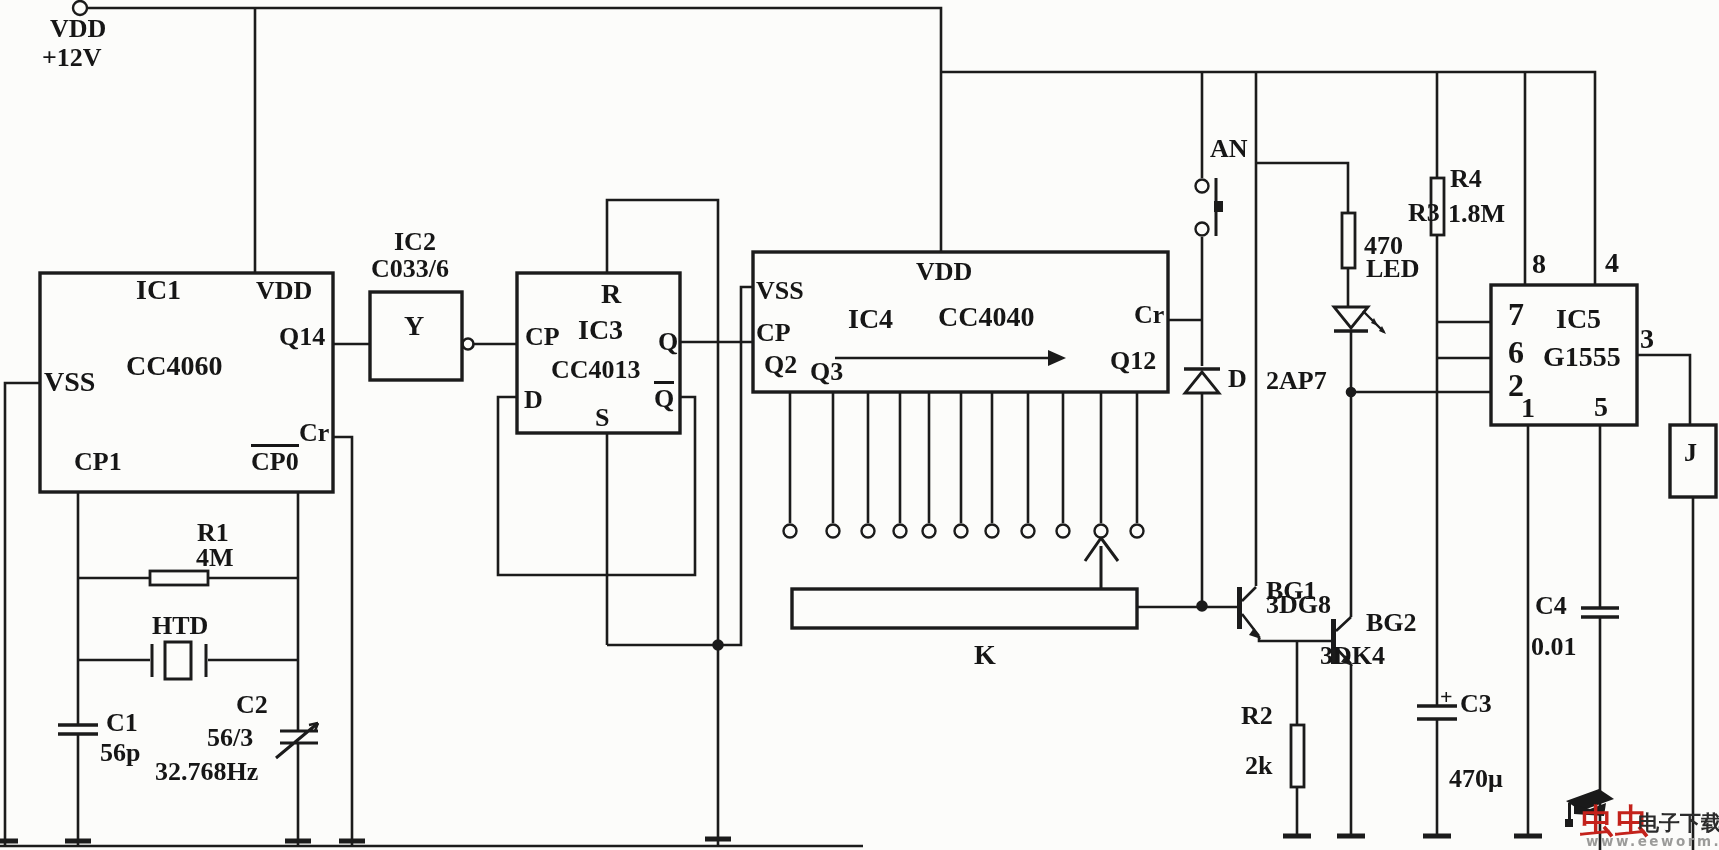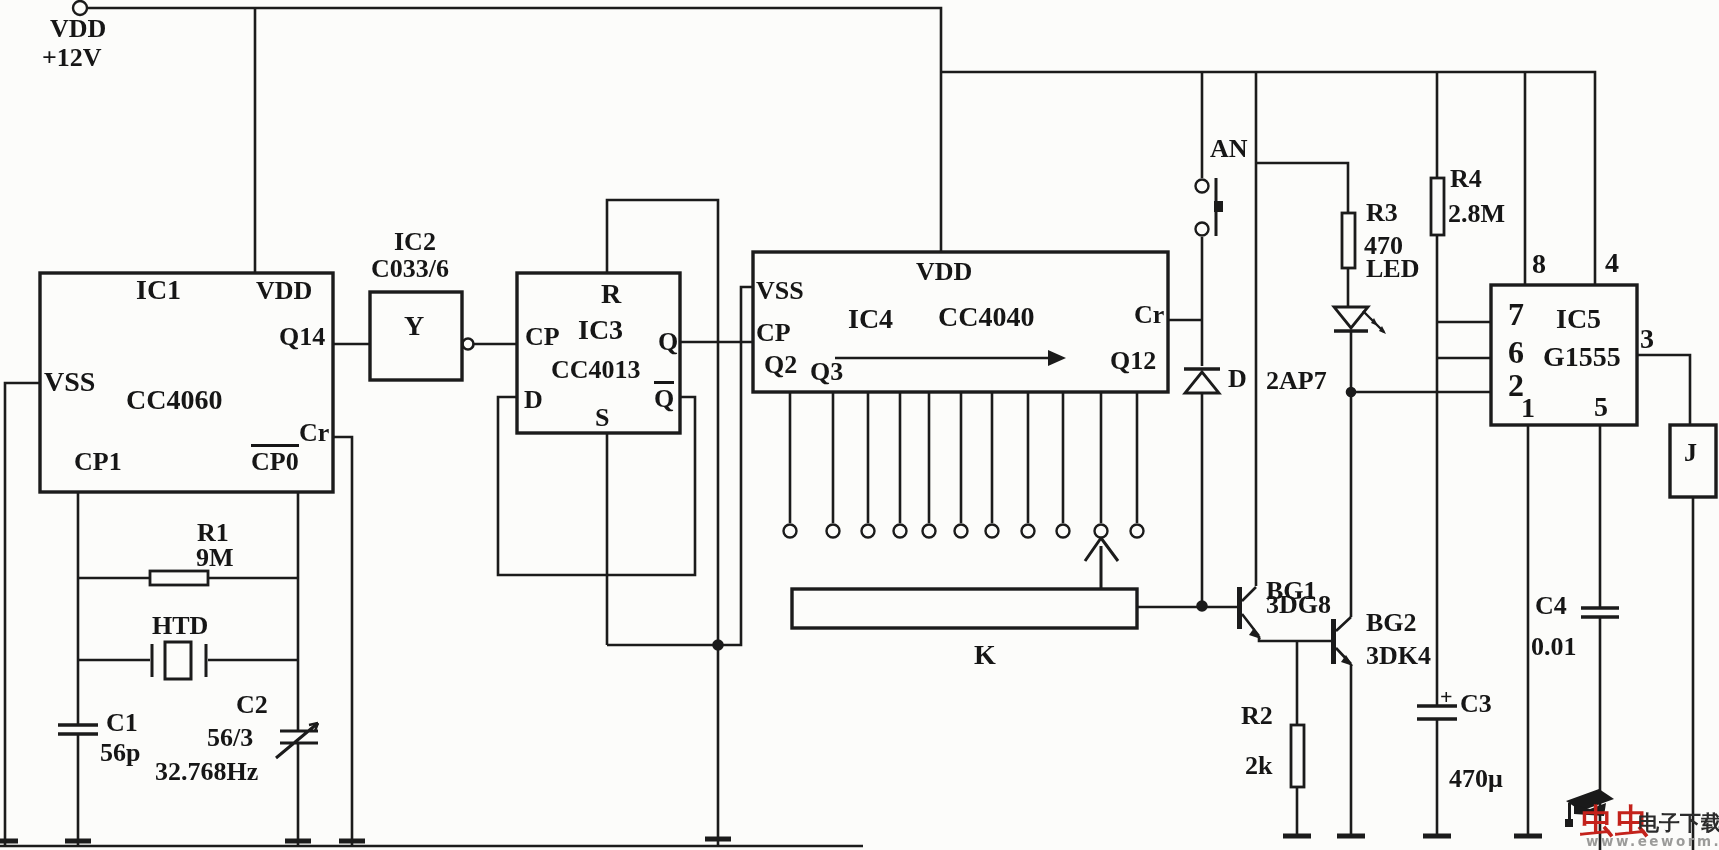--- a/index.html
+++ b/index.html
@@ -175,21 +175,21 @@
   </g>
 </svg>
 
 <div class="lb" style="left:50px;top:16px">VDD</div>
 <div class="lb" style="left:42px;top:45px">+12V</div>
 
 <div class="lb s28" style="left:136px;top:276px">IC1</div>
 <div class="lb" style="left:256px;top:278px">VDD</div>
 <div class="lb" style="left:279px;top:324px">Q14</div>
 <div class="lb s28" style="left:44px;top:368px">VSS</div>
-<div class="lb s28" style="left:126px;top:386px">CC4060</div>
+<div class="lb s28" style="left:126px;top:352px">CC4060</div>
 <div class="lb" style="left:299px;top:420px">Cr</div>
 <div class="lb ovl" style="left:251px;top:444px">CP0</div>
 <div class="lb" style="left:74px;top:449px">CP1</div>
 
 <div class="lb" style="left:394px;top:229px">IC2</div>
 <div class="lb" style="left:371px;top:256px">C033/6</div>
 <div class="lb s28" style="left:404px;top:312px">Y</div>
 
 <div class="lb s28" style="left:601px;top:280px">R</div>
 <div class="lb" style="left:525px;top:324px">CP</div>
@@ -204,33 +204,33 @@
 <div class="lb" style="left:756px;top:320px">CP</div>
 <div class="lb s28" style="left:848px;top:305px">IC4</div>
 <div class="lb s28" style="left:938px;top:303px">CC4040</div>
 <div class="lb" style="left:916px;top:259px">VDD</div>
 <div class="lb" style="left:1134px;top:302px">Cr</div>
 <div class="lb" style="left:764px;top:352px">Q2</div>
 <div class="lb" style="left:810px;top:359px">Q3</div>
 <div class="lb" style="left:1110px;top:348px">Q12</div>
 
 <div class="lb" style="left:1210px;top:136px">AN</div>
-<div class="lb" style="left:1366px;top:200px">R3</div>
+<div class="lb" style="left:1408px;top:200px">R3</div>
 <div class="lb" style="left:1364px;top:233px">470</div>
 <div class="lb" style="left:1366px;top:256px">LED</div>
 <div class="lb" style="left:1450px;top:166px">R4</div>
-<div class="lb" style="left:1448px;top:201px">2.8M</div>
+<div class="lb" style="left:1448px;top:201px">1.8M</div>
 
 <div class="lb" style="left:1228px;top:366px">D</div>
 <div class="lb" style="left:1266px;top:368px">2AP7</div>
 
 <div class="lb" style="left:1266px;top:578px">BG1</div>
 <div class="lb" style="left:1266px;top:592px">3DG8</div>
 <div class="lb" style="left:1366px;top:610px">BG2</div>
-<div class="lb" style="left:1366px;top:643px">3DK4</div>
+<div class="lb" style="left:1320px;top:643px">3DK4</div>
 
 <div class="lb" style="left:1241px;top:703px">R2</div>
 <div class="lb" style="left:1245px;top:753px">2k</div>
 
 <div class="lb s22" style="left:1440px;top:686px">+</div>
 <div class="lb" style="left:1460px;top:691px">C3</div>
 <div class="lb" style="left:1449px;top:766px">470μ</div>
 
 <div class="lb" style="left:1535px;top:593px">C4</div>
 <div class="lb" style="left:1531px;top:634px">0.01</div>
@@ -244,21 +244,21 @@
 <div class="lb s32" style="left:1508px;top:369px">2</div>
 <div class="lb s28" style="left:1521px;top:394px">1</div>
 <div class="lb s28" style="left:1594px;top:393px">5</div>
 <div class="lb s28" style="left:1640px;top:325px">3</div>
 
 <div class="lb s28" style="left:974px;top:641px">K</div>
 <div class="lb" style="left:1684px;top:440px">J</div>
 
 <div class="lb" style="left:152px;top:613px">HTD</div>
 <div class="lb" style="left:197px;top:520px">R1</div>
-<div class="lb" style="left:196px;top:545px">9M</div>
+<div class="lb" style="left:196px;top:545px">4M</div>
 <div class="lb" style="left:106px;top:710px">C1</div>
 <div class="lb" style="left:100px;top:740px">56p</div>
 <div class="lb" style="left:236px;top:692px">C2</div>
 <div class="lb" style="left:207px;top:725px">56/3</div>
 <div class="lb" style="left:155px;top:759px">32.768Hz</div>
 
 <div class="lb cn wm-bug" style="left:1580px;top:804px">虫虫</div>
 <div class="lb cn wm-site" style="left:1638px;top:813px">电子下载站</div>
 <div class="lb cn wm-url" style="left:1586px;top:835px">www.eeworm.com</div>
 

